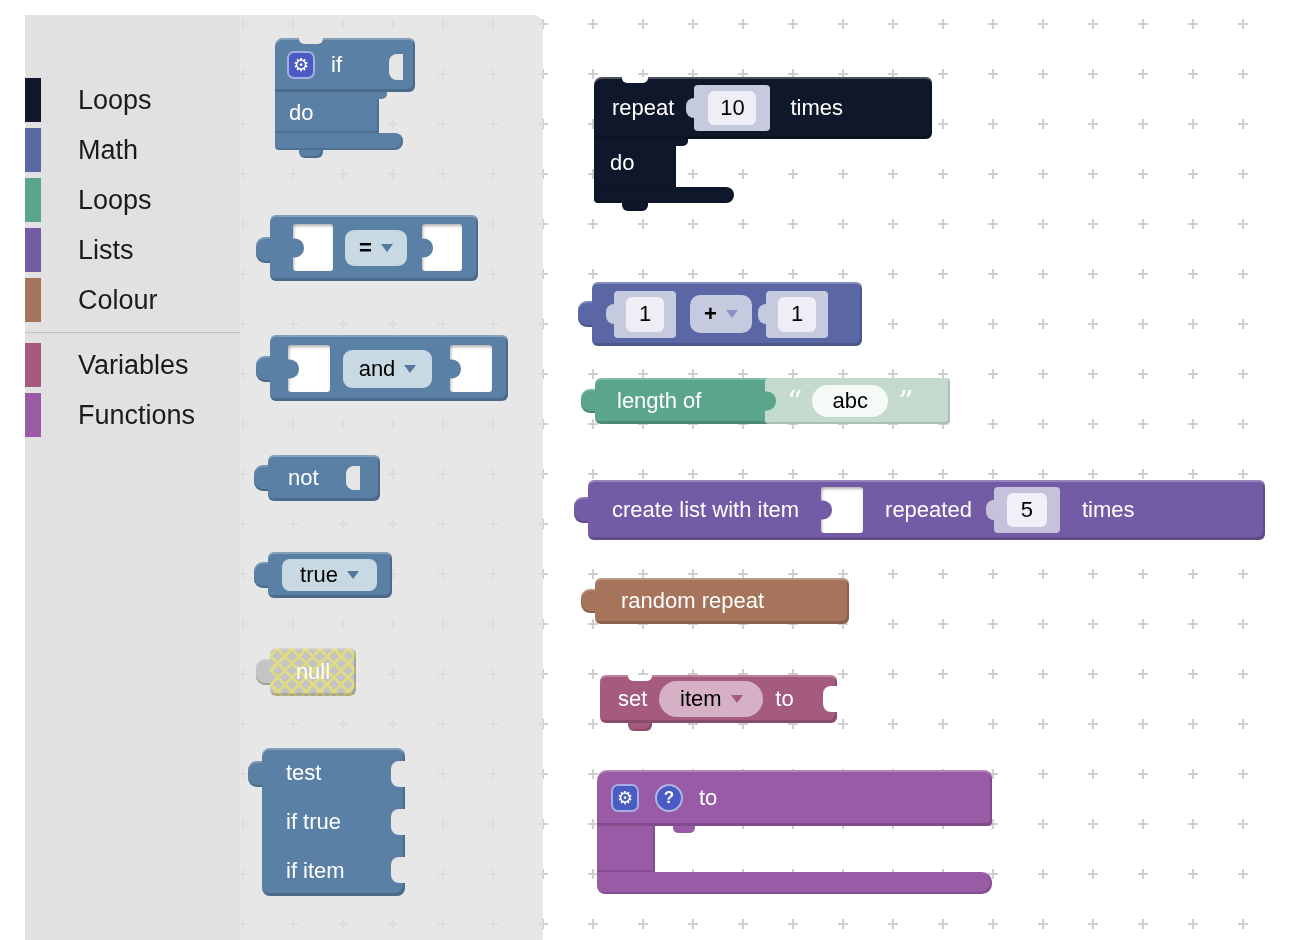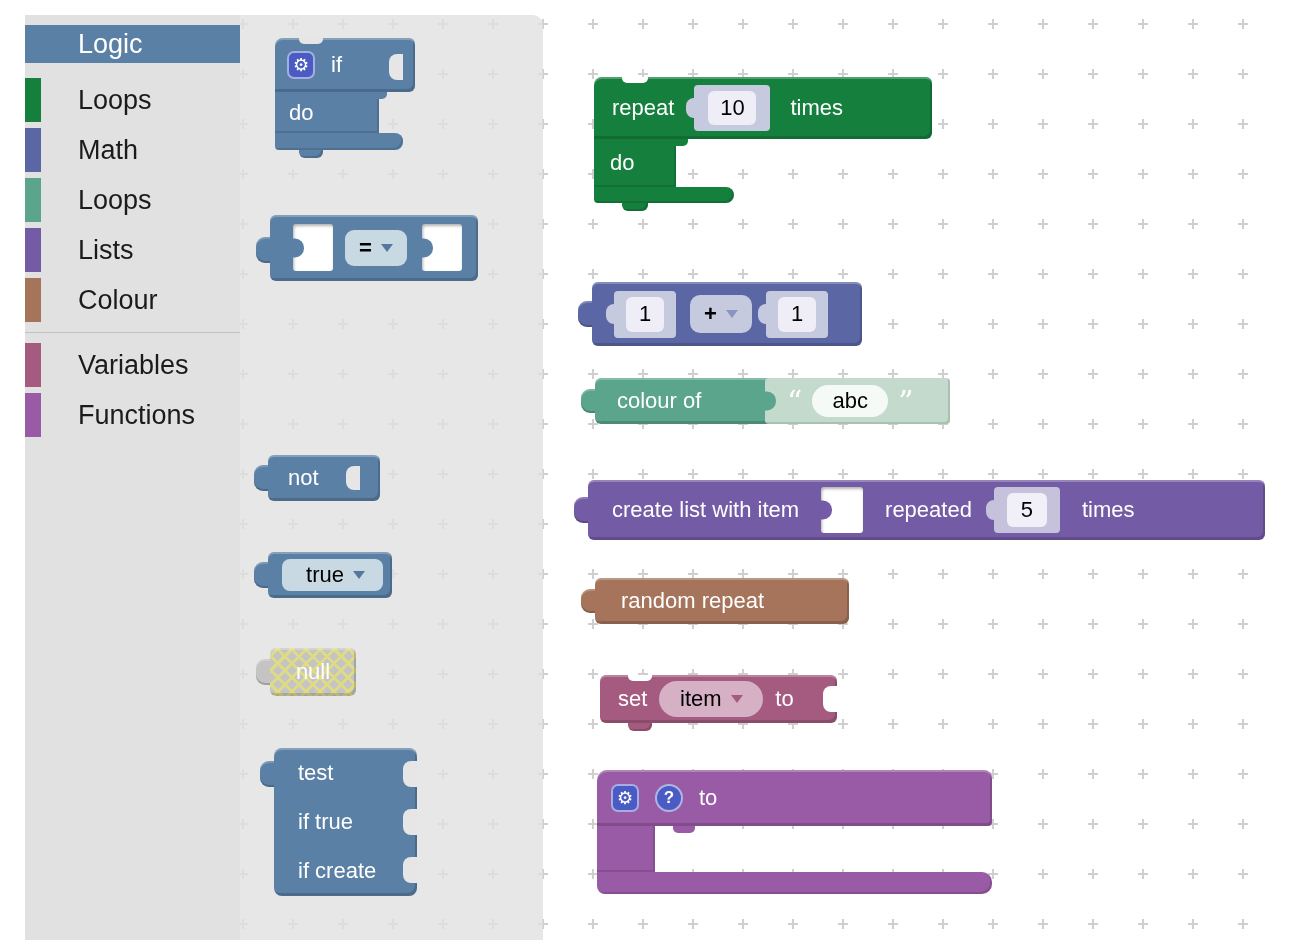--- a/index.html
+++ b/index.html
@@ -31,21 +31,21 @@
   .tab-next{position:absolute;height:8px;border-radius:0 0 6px 6px;box-shadow:inset -2px -2px 0 rgba(0,0,0,.15);}
   .mouth-bump{position:absolute;height:7px;border-radius:0 0 5px 5px;}
   .hole{position:relative;background:#fff;border-radius:3px;box-shadow:inset 1px 2px 3px rgba(0,0,0,.3);flex:none;}
   .tongue{position:absolute;left:0;top:50%;transform:translateY(-50%);width:11px;height:19px;border-radius:0 9px 9px 0;}
   .field{display:flex;align-items:center;justify-content:center;gap:9px;color:#000;flex:none;cursor:pointer;}
   .tri{width:0;height:0;border-left:6px solid transparent;border-right:6px solid transparent;border-top:8px solid #777;}
   .shadow-num{position:relative;display:flex;align-items:center;justify-content:center;border-radius:4px;flex:none;}
   .stab{position:absolute;left:-8px;top:50%;transform:translateY(-50%);width:10px;height:20px;border-radius:8px 0 0 8px;}
   .sfield{display:flex;align-items:center;justify-content:center;border-radius:6px;color:#000;}
   
-  .logic-bg{background:#5b80a5;} .loops-bg{background:#15803d;} .math-bg{background:#5b67a5;}
+  .logic-bg{background:#5b80a5;} .loops-bg{background:#0f172a;} .math-bg{background:#5b67a5;}
   .text-bg{background:#5ba58c;} .lists-bg{background:#745ba5;} .colour-bg{background:#a5745b;}
   .vars-bg{background:#a55b80;} .funcs-bg{background:#995ba5;}
   .lav-bg{background:#c6cade;} .lav-in{background:#efeef6;}
   .listshadow-bg{background:#c7c2dc;} .listshadow-in{background:#f1eff7;}
   .logicfield-bg{background:#c8d9e3;}
   .textshadow-bg{background:#c3dacc;} .abcfield-bg{background:#f6faf7;}
   .varfield-bg{background:#d6b0c5;} .funcfield-bg{background:#d9c3e1;}
   .flycut-bg{background:#e6e6e6;} .white-bg{background:#ffffff;}
   .icon-sq{width:28px;height:28px;border-radius:7px;background:#4a5cc4;border:2px solid rgba(255,255,255,.5);
            display:flex;align-items:center;justify-content:center;color:#fff;font-size:18px;flex:none;box-sizing:border-box;cursor:pointer;}
@@ -535,23 +535,20 @@
       <div class="gx" style="left: 1238px; top: 719px;"></div>
       <div class="gx" style="left: 1238px; top: 769px;"></div>
       <div class="gx" style="left: 1238px; top: 819px;"></div>
       <div class="gx" style="left: 1238px; top: 869px;"></div>
       <div class="gx" style="left: 1238px; top: 919px;"></div>
     </div>
 
   <div id="flyout"></div>
 
   <div id="toolbox">
-    <div class="cat-row selected" style="top:10px;">
-      <span class="cat-label">Logic</span>
-    </div>
     <div class="cat-row" style="top:60px;">
       <span class="swatch loops-bg"></span>
       <span class="cat-label">Loops</span>
     </div>
     <div class="cat-row" style="top:110px;">
       <span class="swatch math-bg"></span>
       <span class="cat-label">Math</span>
     </div>
     <div class="cat-row" style="top:160px;">
       <span class="swatch text-bg"></span>
@@ -599,51 +596,65 @@
     </div>
     <div class="field logicfield-bg" style="position:absolute;left:89px;top:15px;width:62px;height:36px;border-radius:9px;">
       <span class="lbl" style="font-weight:bold;">=</span>
       <span class="tri" style="border-top-color:#54779c;"></span>
     </div>
     <div class="hole" style="position:absolute;left:166px;top:9px;width:40px;height:47px;">
       <span class="tongue logic-bg"></span>
     </div>
   </div>
 
+  <div class="blk" style="left:256px;top:333px;width:254px;height:68px;">
+    <div class="tab-left logic-bg" style="left:0;top:23px;height:26px;"></div>
+    <div class="bar logic-bg bev" style="left:14px;top:2px;width:238px;height:66px;border-radius:6px;"></div>
+    <div class="hole" style="position:absolute;left:32px;top:12px;width:42px;height:47px;">
+      <span class="tongue logic-bg"></span>
+    </div>
+    <div class="field logicfield-bg" style="position:absolute;left:87px;top:17px;width:89px;height:38px;border-radius:9px;">
+      <span class="lbl">and</span>
+      <span class="tri" style="border-top-color:#54779c;"></span>
+    </div>
+    <div class="hole" style="position:absolute;left:194px;top:12px;width:42px;height:47px;">
+      <span class="tongue logic-bg"></span>
+    </div>
+  </div>
 
   <div class="blk" style="left:254px;top:455px;width:106px;height:46px;">
     <div class="tab-left logic-bg" style="left:0;top:10px;height:26px;"></div>
     <div class="bar logic-bg bev" style="left:14px;top:0;width:92px;height:46px;border-radius:6px;padding-left:20px;">
       <span class="lbl">not</span>
     </div>
     <div class="cut-right flycut-bg" style="left:92px;top:11px;height:24px;"></div>
   </div>
 
   <div class="blk" style="left:254px;top:552px;width:138px;height:46px;">
     <div class="tab-left logic-bg" style="left:0;top:10px;height:26px;"></div>
     <div class="bar logic-bg bev" style="left:14px;top:0;width:124px;height:46px;border-radius:6px;"></div>
-    <div class="field logicfield-bg" style="position:absolute;left:28px;top:7px;width:95px;height:32px;border-radius:8px;padding-left:6px;">
+    <div class="field logicfield-bg" style="position:absolute;left:28px;top:7px;width:95px;height:32px;border-radius:8px;">
       <span class="lbl">true</span>
       <span class="tri" style="border-top-color:#54779c;"></span>
     </div>
   </div>
 
   <div class="blk" style="left:256px;top:648px;width:100px;height:48px;">
     <div class="tab-left" style="left:0;top:11px;height:26px;background:#c4c4c4;"></div>
     <div class="bar disabled-hatch bev" style="left:14px;top:0;width:86px;height:48px;border-radius:6px;justify-content:center;">
       <span class="lbl">null</span>
     </div>
   </div>
 
-  <div class="blk" style="left:260px;top:748px;width:157px;height:168px;text-align:center;">
+  <div class="blk" style="left:248px;top:748px;width:157px;height:168px;text-align:center;">
     <div class="tab-left logic-bg" style="left:0;top:13px;height:26px;"></div>
     <div class="bar logic-bg bev" style="left:14px;top:0;width:143px;height:148px;border-radius:8px;flex-direction:column;align-items:flex-start;justify-content:space-around;padding-left:24px;box-sizing:border-box;">
       <span class="lbl">test</span>
       <span class="lbl">if true</span>
-      <span class="lbl">if create</span>
+      <span class="lbl">if item</span>
     </div>
     <div class="cut-right flycut-bg" style="left:143px;top:13px;height:26px;"></div>
     <div class="cut-right flycut-bg" style="left:143px;top:61px;height:26px;"></div>
     <div class="cut-right flycut-bg" style="left:143px;top:109px;height:26px;"></div>
   </div>
 
   <div class="blk" style="left:594px;top:77px;width:322px;height:134px;">
     <div class="bar loops-bg bev" style="left:0;top:0;width:320px;height:62px;border-radius:8px 6px 6px 0;padding-left:18px;gap:20px;">
       <span class="lbl">repeat</span>
       <span class="shadow-num lav-bg" style="width:76px;height:46px;">
@@ -675,21 +686,21 @@
       <span class="shadow-num lav-bg" style="width:62px;height:47px;">
         <span class="stab lav-bg"></span>
         <span class="sfield lav-in" style="width:38px;height:35px;">1</span>
       </span>
     </div>
   </div>
 
   <div class="blk" style="left:581px;top:378px;width:369px;height:46px;">
     <div class="tab-left text-bg" style="left:0;top:11px;height:24px;"></div>
     <div class="bar text-bg bev" style="left:14px;top:0;width:170px;height:46px;border-radius:6px;padding-left:22px;">
-      <span class="lbl">colour of</span>
+      <span class="lbl">length of</span>
     </div>
     <div class="bar textshadow-bg bev2" style="left:184px;top:0;width:185px;height:46px;border-radius:4px;padding:0 14px;gap:10px;box-sizing:border-box;">
       <span class="tongue text-bg"></span>
       <span class="quote" style="margin-left:8px;">“</span>
       <span class="sfield abcfield-bg" style="width:76px;height:32px;border-radius:16px;">abc</span>
       <span class="quote">”</span>
     </div>
   </div>
 
   <div class="blk" style="left:574px;top:480px;width:691px;height:60px;">

